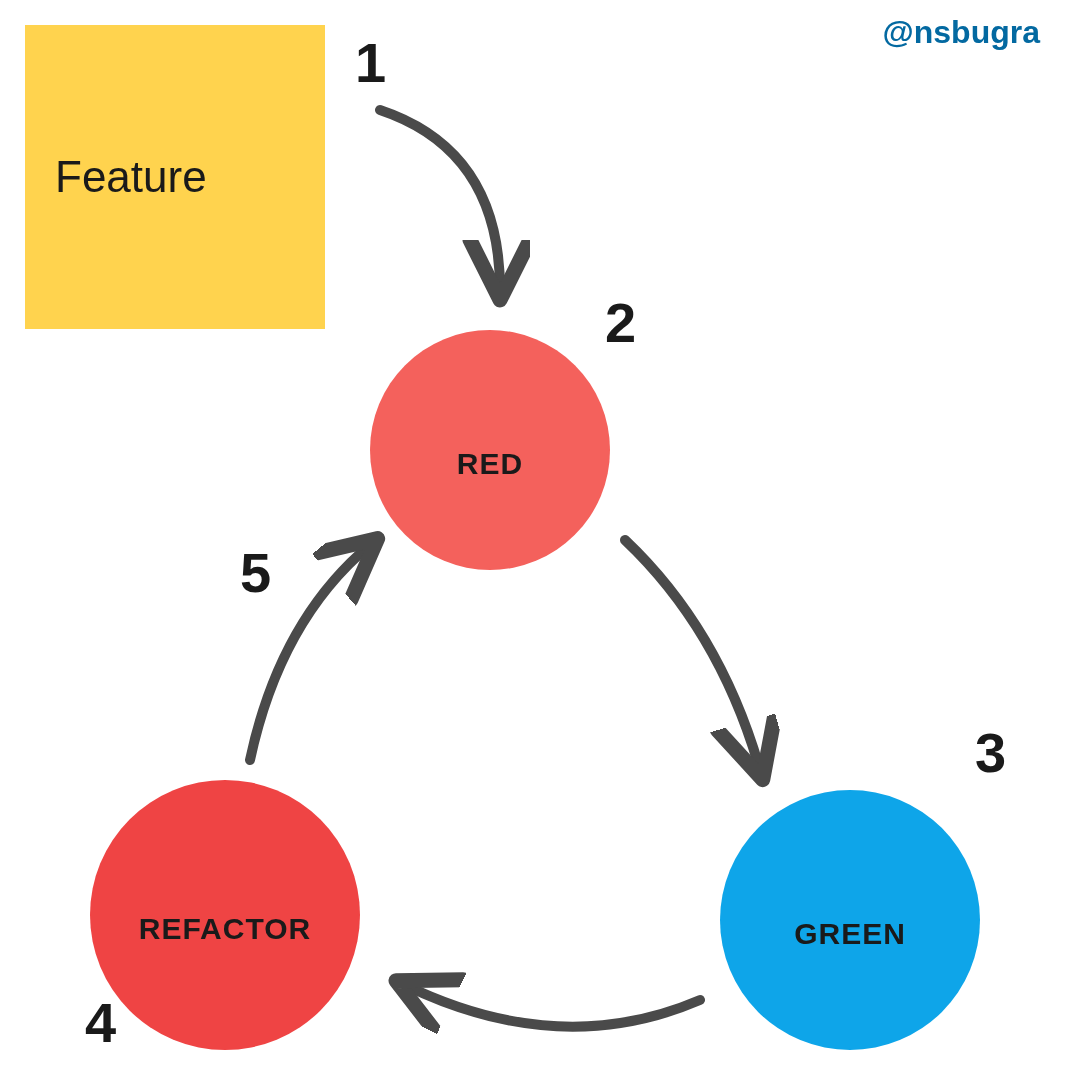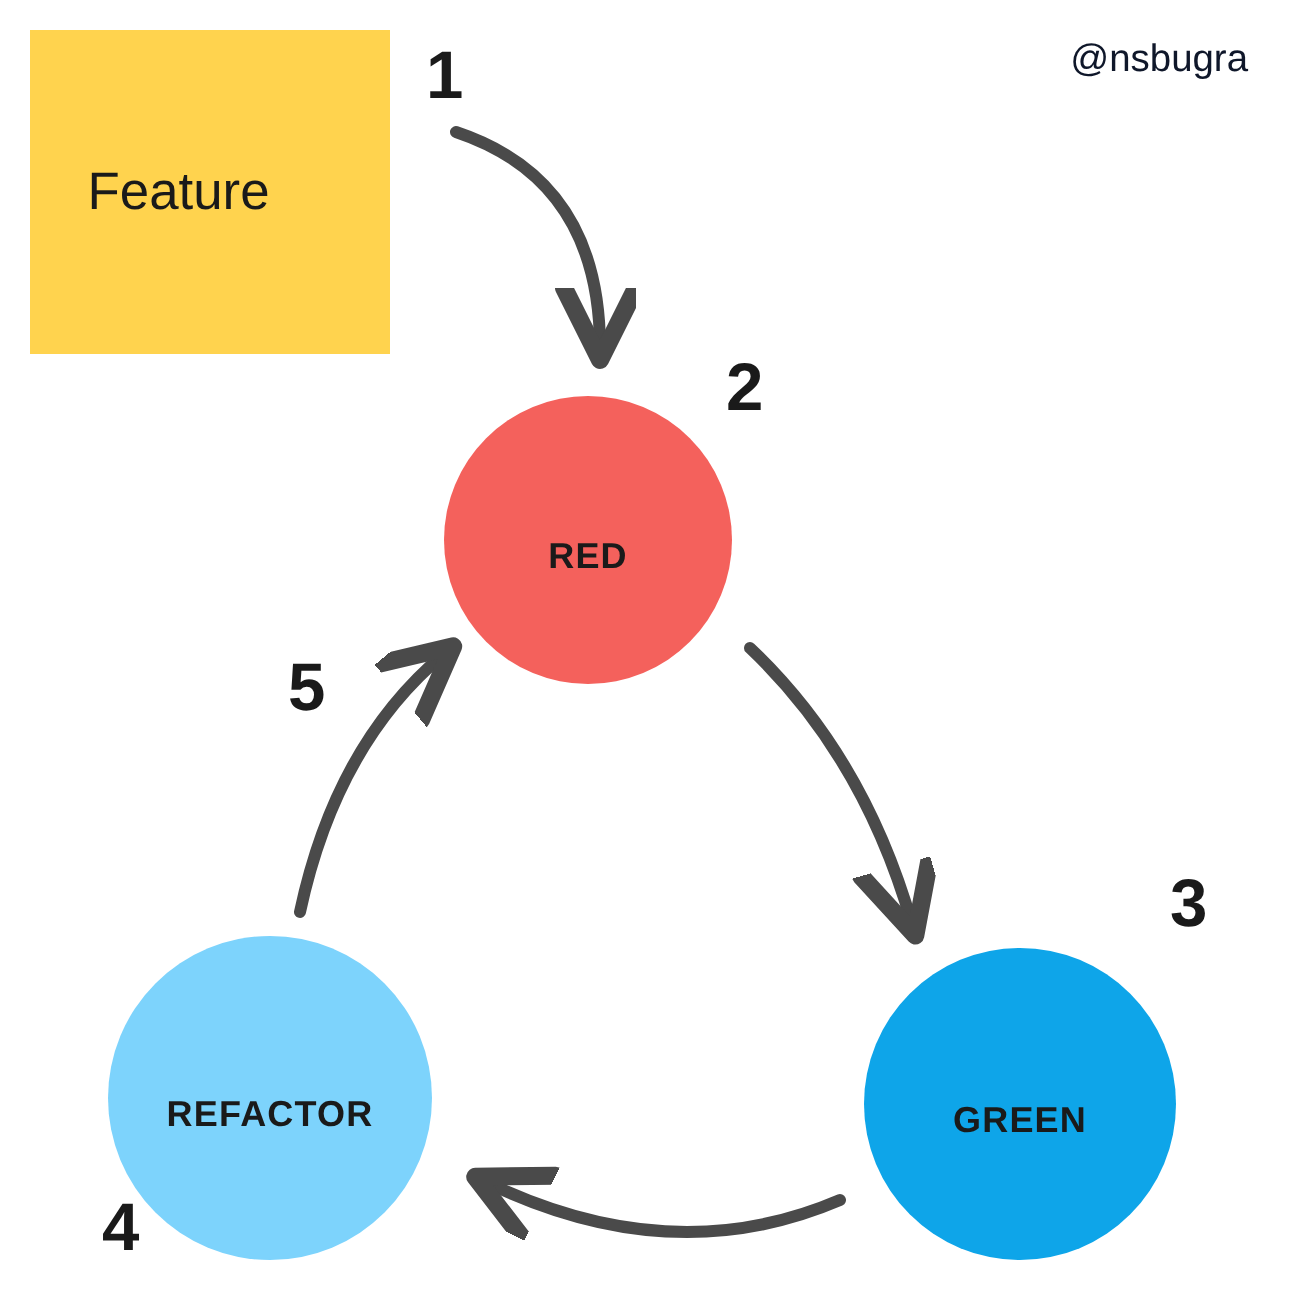--- a/index.html
+++ b/index.html
@@ -6,36 +6,36 @@
     body {
       width: 1080px;
       height: 1080px;
       background: #ffffff;
       position: relative;
       font-family: -apple-system, BlinkMacSystemFont, "Segoe UI", Arial, sans-serif;
       overflow: hidden;
     }
     .attribution {
       position: absolute;
-      top: 30px;
+      top: 14px;
       right: 40px;
       font-size: 32px;
-      color: #0f172a;
-      font-weight: 400;
+      color: #0369a1;
+      font-weight: 700;
     }
     .sticky-note {
       position: absolute;
       top: 25px;
       left: 25px;
       width: 300px;
-      height: 270px;
+      height: 304px;
       background: #ffd34e;
       display: flex;
       align-items: center;
-      padding-left: 48px;
+      padding-left: 30px;
     }
     .sticky-note-text {
       font-size: 44px;
       color: #1a1a1a;
       line-height: 1.3;
       font-weight: 400;
     }
     .circle {
       position: absolute;
       border-radius: 50%;
@@ -53,21 +53,21 @@
     .circle-green {
       width: 260px;
       height: 260px;
       background: #0ea5e9;
       top: 790px;
       left: 720px;
     }
     .circle-blue {
       width: 270px;
       height: 270px;
-      background: #7dd3fc;
+      background: #ef4444;
       top: 780px;
       left: 90px;
     }
     .circle-label {
       font-size: 30px;
       font-weight: 800;
       color: #1a1a1a;
       letter-spacing: 1px;
       margin-top: 28px;
     }

